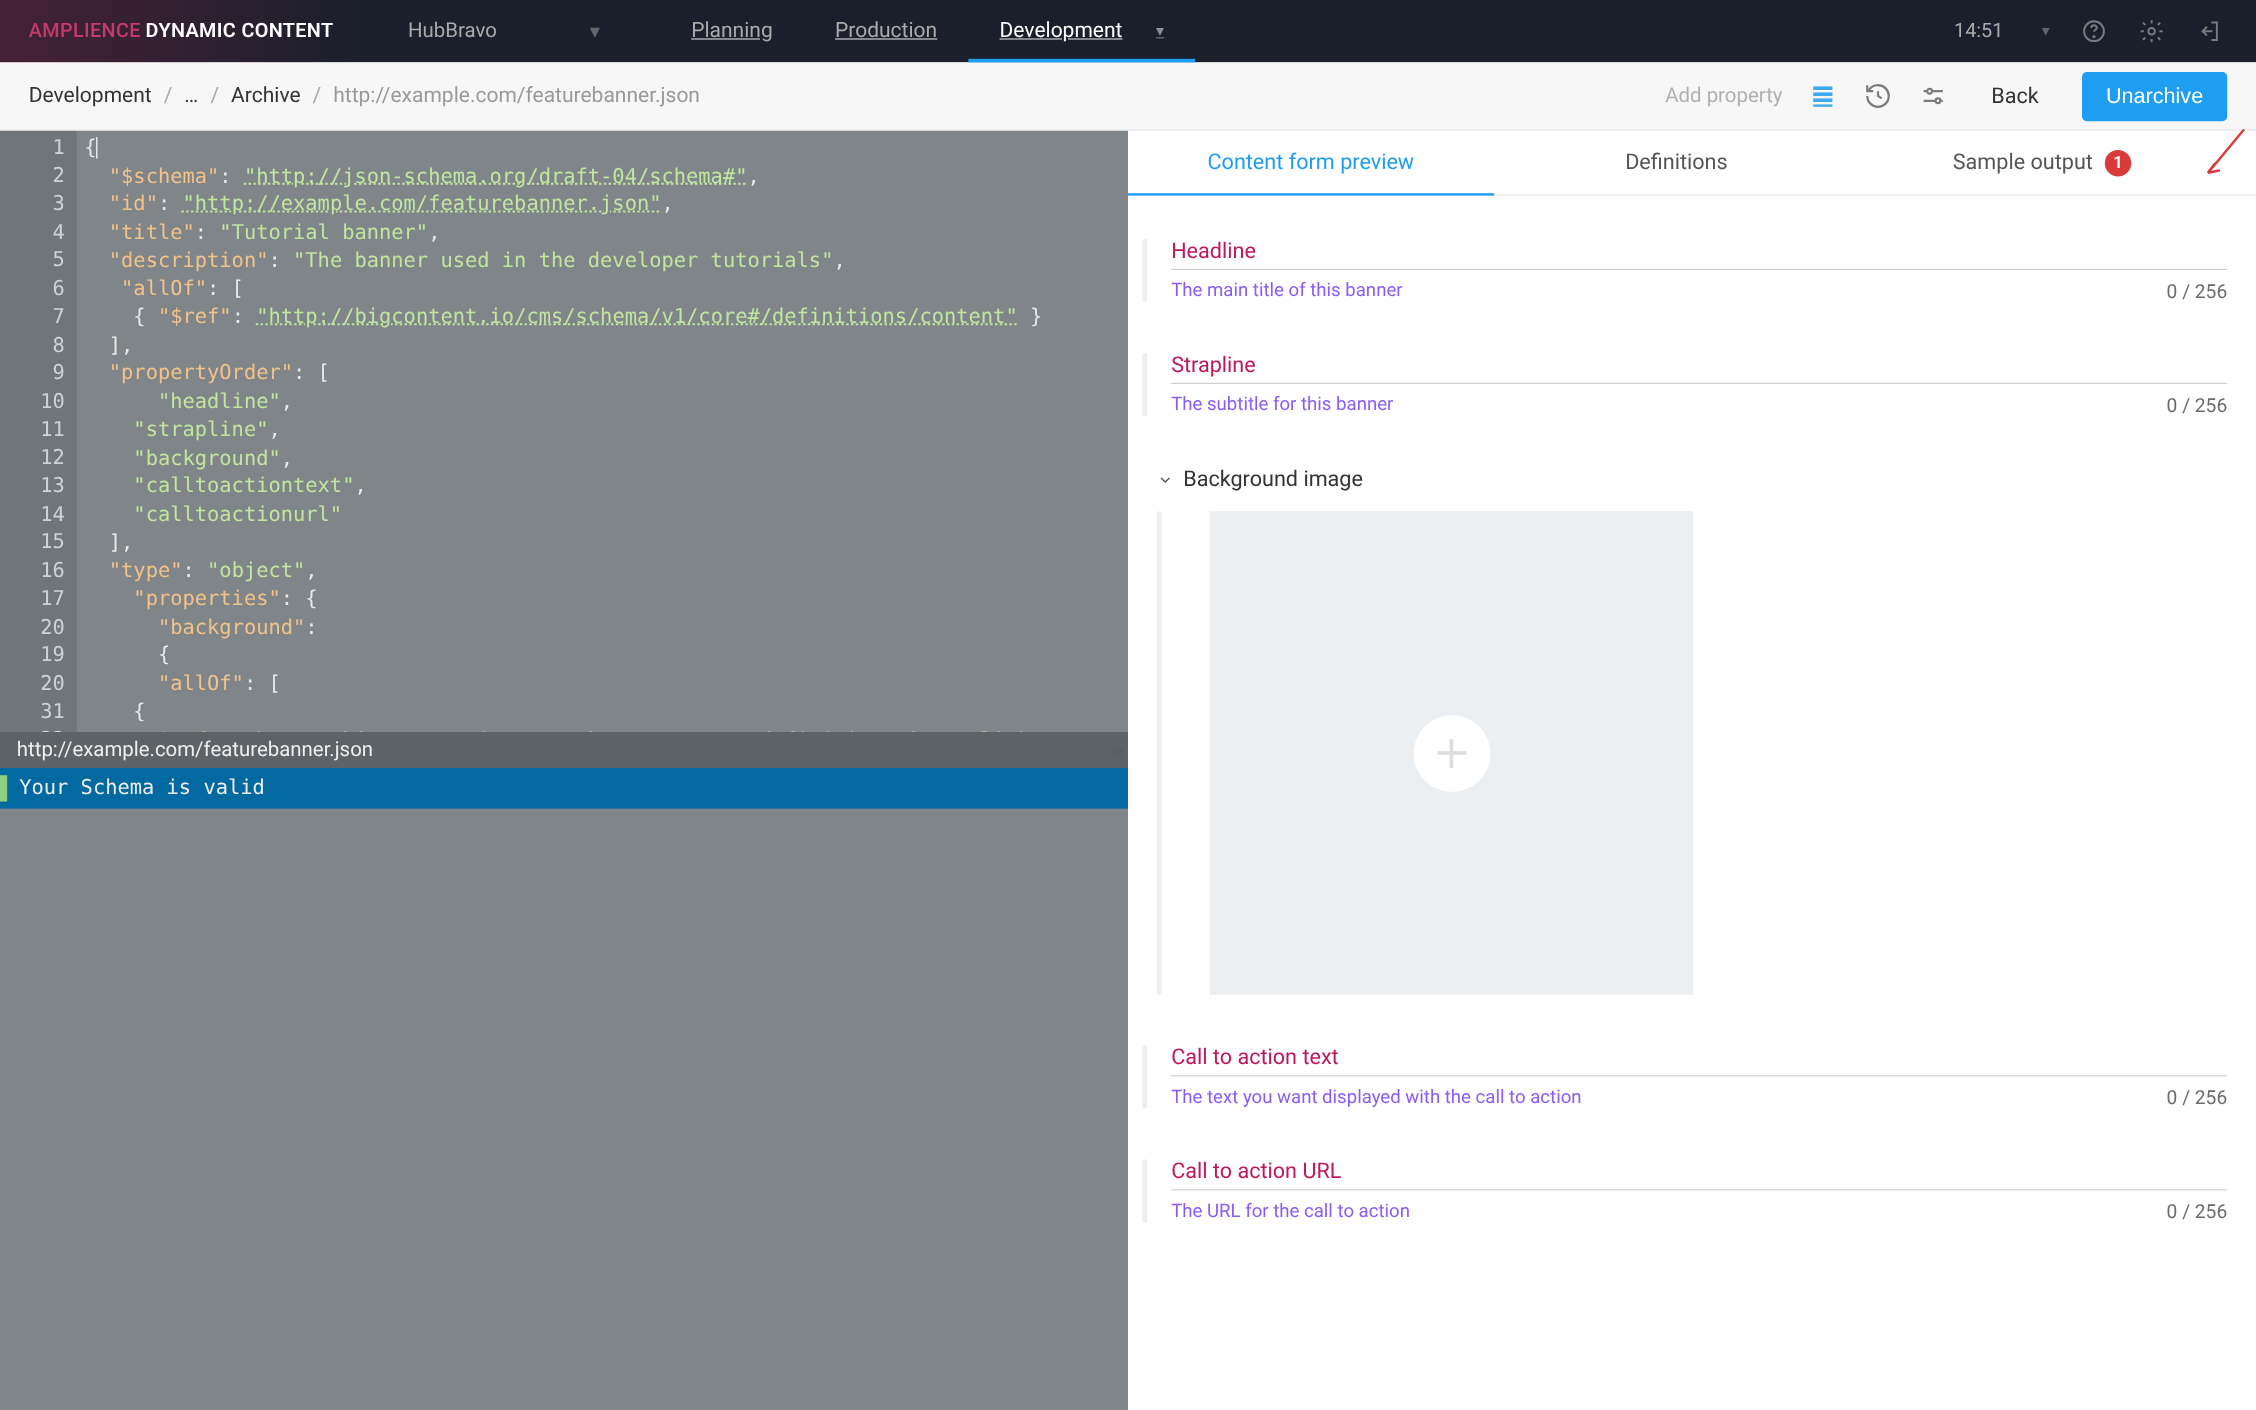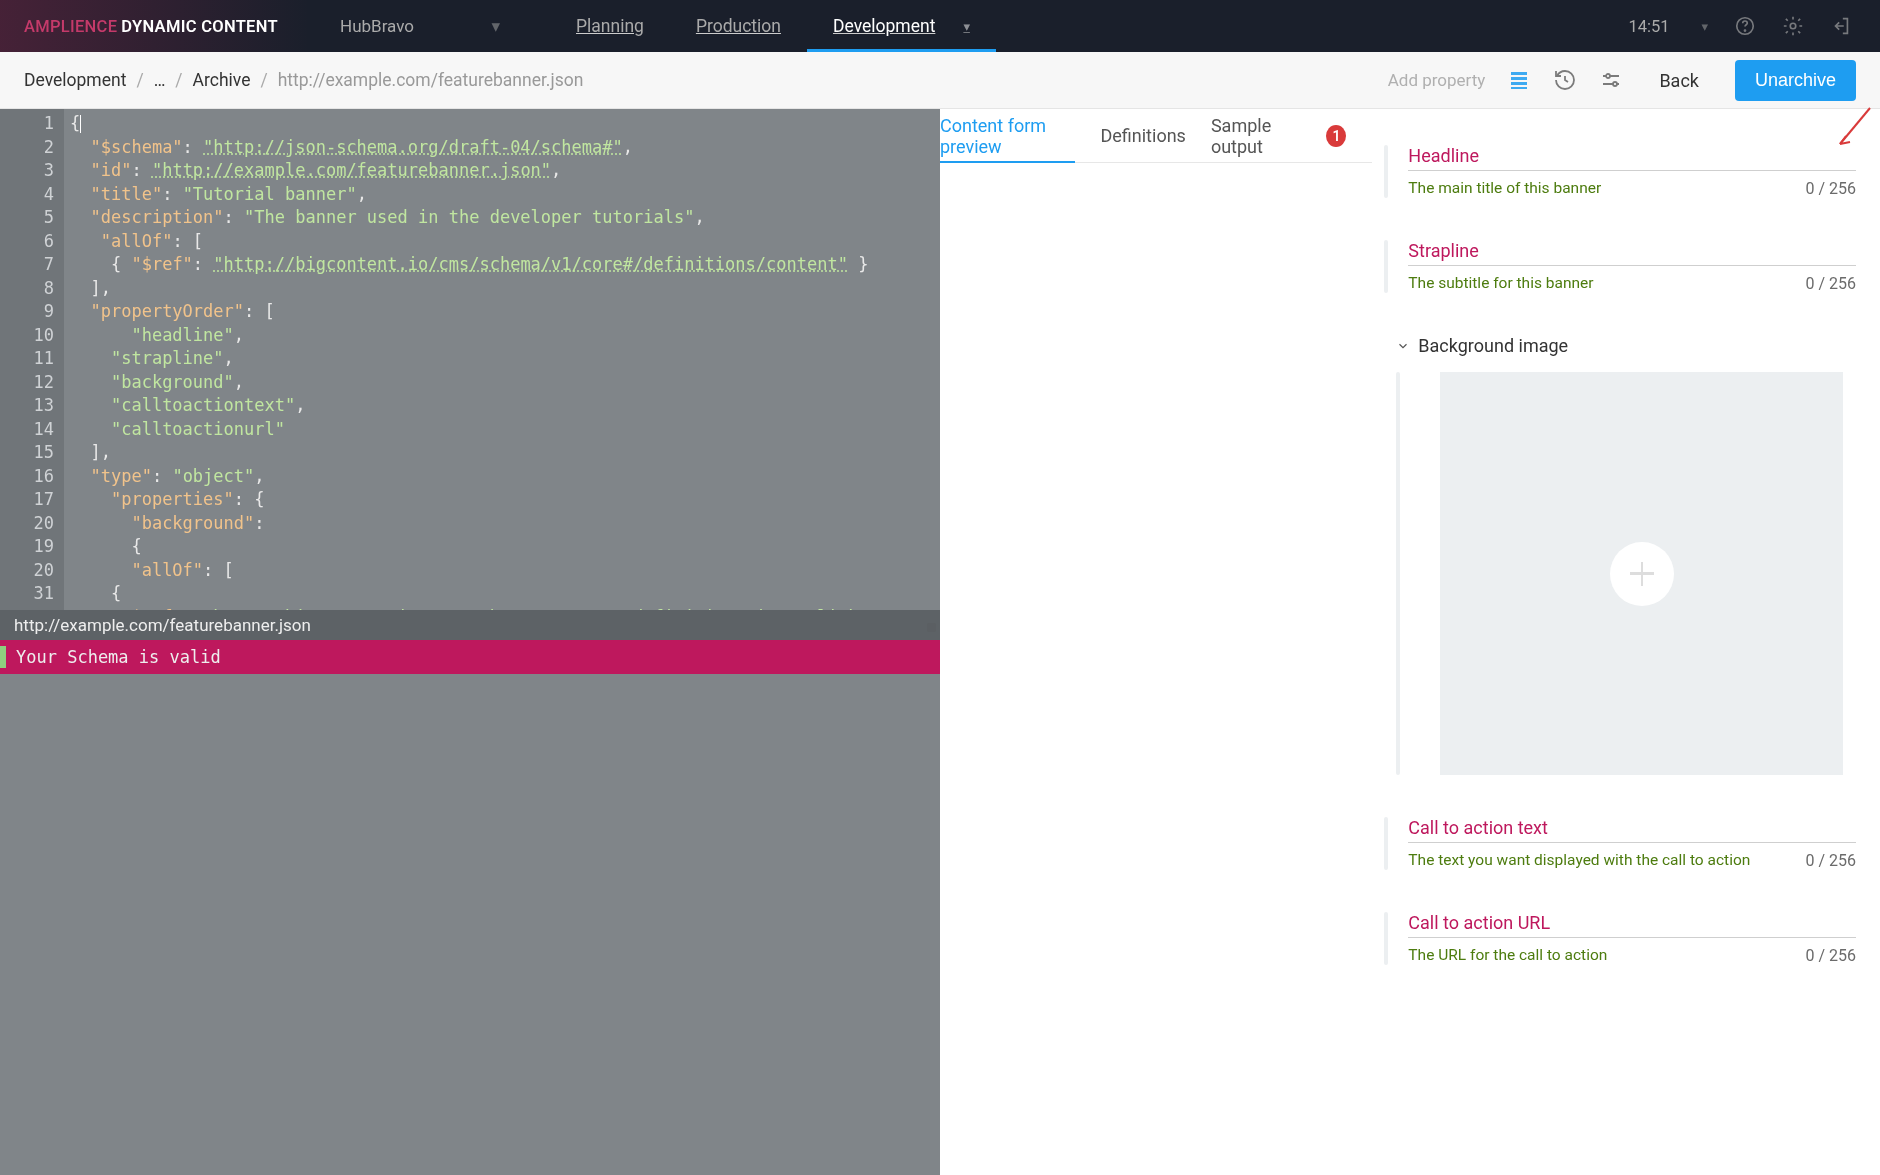--- a/index.html
+++ b/index.html
@@ -41,42 +41,42 @@
   .editor-pane { width: 50%; background:#808589; color:#eee; position:relative; display:flex; flex-direction:column; }
   .editor-body { flex:1; display:flex; overflow:hidden; }
   .gutter { background:#707579; width:64px; text-align:right; padding:3px 10px 0 0; font-family: "SFMono-Regular", Menlo, Consolas, monospace; font-size:17px; line-height:23.5px; color:#cfd2d5; }
   .code { flex:1; padding:3px 0 0 6px; font-family: "SFMono-Regular", Menlo, Consolas, monospace; font-size:17px; line-height:23.5px; white-space:pre; overflow:auto; }
   .code .k { color:#f1c38b; } 
   .code .s { color:#c0e6a0; } 
   .code .u { text-decoration: underline dotted; } 
   .code .p { color:#e8e8e8; } 
   .code .cursor { border-left:1.5px solid #fff; display:inline-block; height:18px; vertical-align:middle; }
   .status { background:#5d6266; padding:5px 14px; font-size:17px; color:#eee; }
-  .valid-row { background: #be185d; padding:6px 14px; font-size:17px; display:flex; align-items:center; font-family:"SFMono-Regular", Menlo, Consolas, monospace; }
+  .valid-row { background: #0369a1; padding:6px 14px; font-size:17px; display:flex; align-items:center; font-family:"SFMono-Regular", Menlo, Consolas, monospace; }
   .valid-row::before { content:""; display:inline-block; width:6px; height:22px; background:#8fcf7f; margin-right:10px; margin-left:-14px; }
   .editor-fill { flex:1; background:#808589; }
   .scrollthumb { position:absolute; right:4px; top:514px; width:9px; height:9px; background: #5b5f63; border-radius:2px; }
   
   
-  .right-pane { width:50%; background:#fff; display:flex; }
+  .right-pane { width:50%; background:#fff; display:flex; flex-direction:column; }
   .tabs { display:flex; border-bottom:1px solid #e7e7e7; height:54px; }
   .tab { flex:1; display:flex; align-items:center; justify-content:center; font-size:18px; color:#555; cursor:pointer; position:relative; }
   .tab.active { color:#1e9df1; }
   .tab.active::after { content:""; position:absolute; bottom:-1px; left:0; right:0; height:2.5px; background:#1e9df1; }
   .tab.badge-holder { justify-content:center; padding-right:26px; }
   .badge { background:#d93a3a; color:#fff; border-radius:50%; width:22px; height:22px; font-size:14px; font-weight:600; display:flex; align-items:center; justify-content:center; margin-left:10px;}
   
   .preview-body { flex:1; overflow:auto; padding: 36px 24px 36px 12px; }
   .field-block { display:flex; margin-bottom:42px; }
   .field-bar { width:4px; background:#eceff1; border-radius:2px; margin-right:20px; align-self:stretch; }
   .field-content { flex:1; }
   .field-label { color:#be185d; font-size:18px; padding-bottom:4px; }
   .field-underline { border-bottom:1.5px solid #cfcfcf; height:1px; margin-bottom:8px; }
   .field-row { display:flex; justify-content:space-between; align-items:flex-start; }
-  .field-hint { color:#4d7c0f; font-size:15.5px; }
+  .field-hint { color:#8b5cf6; font-size:15.5px; }
   .field-count { color:#6b6b6b; font-size:16px; white-space:nowrap; }
   
   .group { margin-bottom:42px; margin-left:12px; }
   .group-header { display:flex; align-items:center; gap:8px; font-size:18px; color:#333; margin-bottom:16px; }
   .chev-down { width:14px; height:14px; }
   .image-block { display:flex; }
   .image-drop { width:403px; height:403px; background:#eceff1; display:flex; align-items:center; justify-content:center; margin-left:20px; }
   .add-circle { width:64px; height:64px; border-radius:50%; background:#fff; display:flex; align-items:center; justify-content:center; }
   .add-circle::before, .add-circle::after { content:""; position:absolute; background:#ddd; }
   .add-circle { position:relative; }

